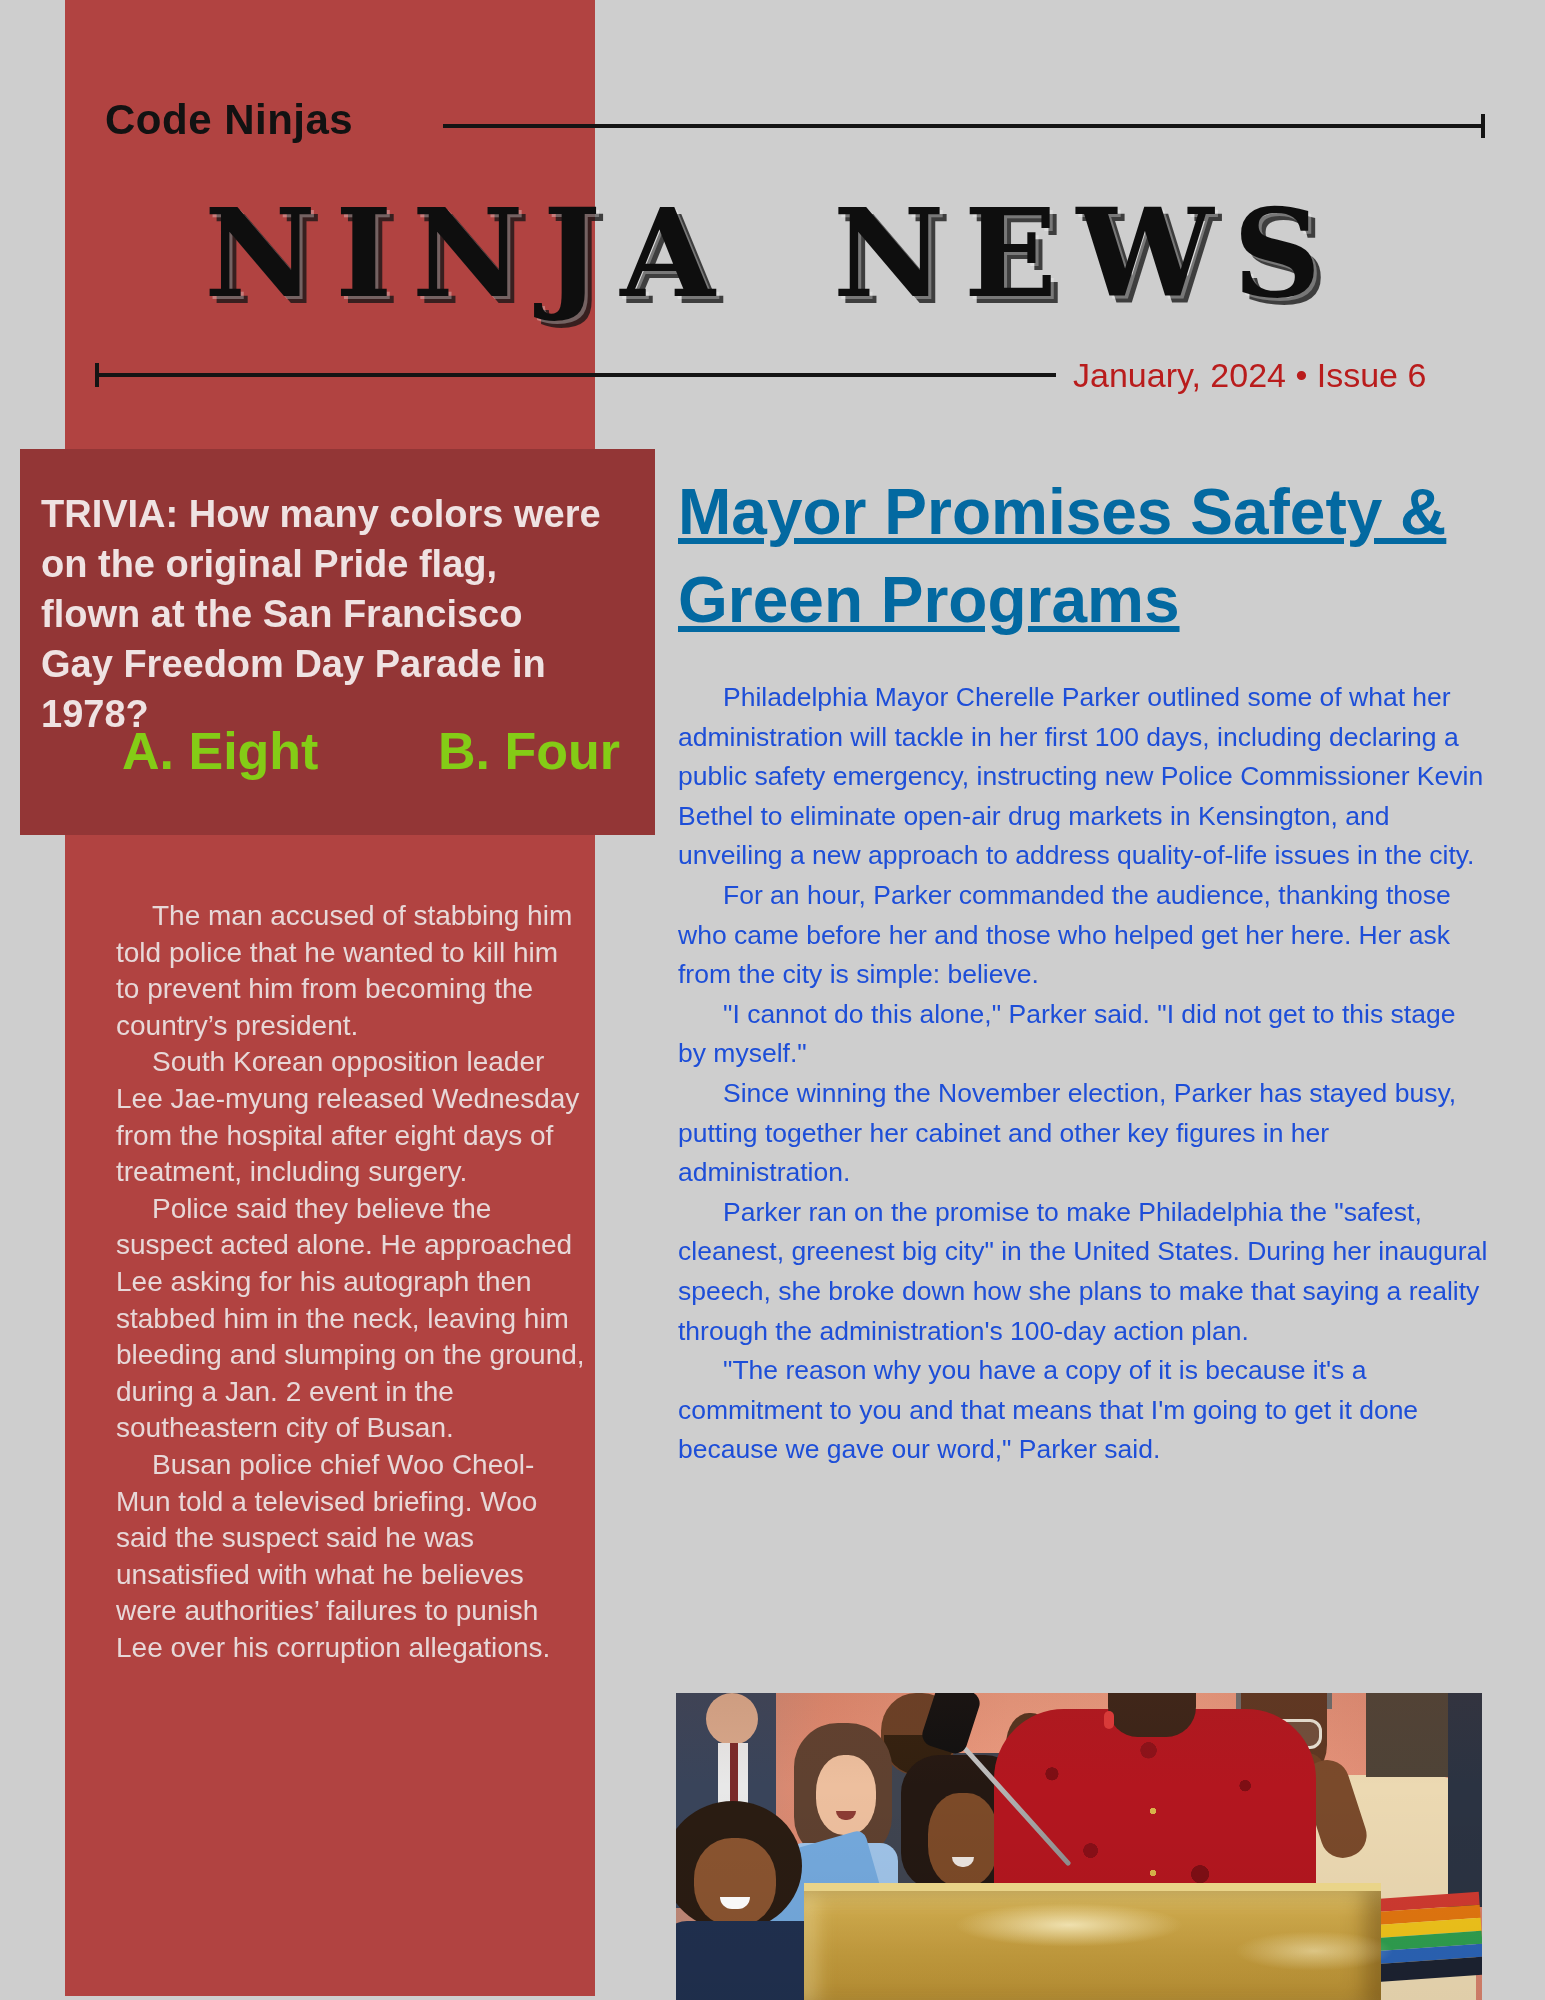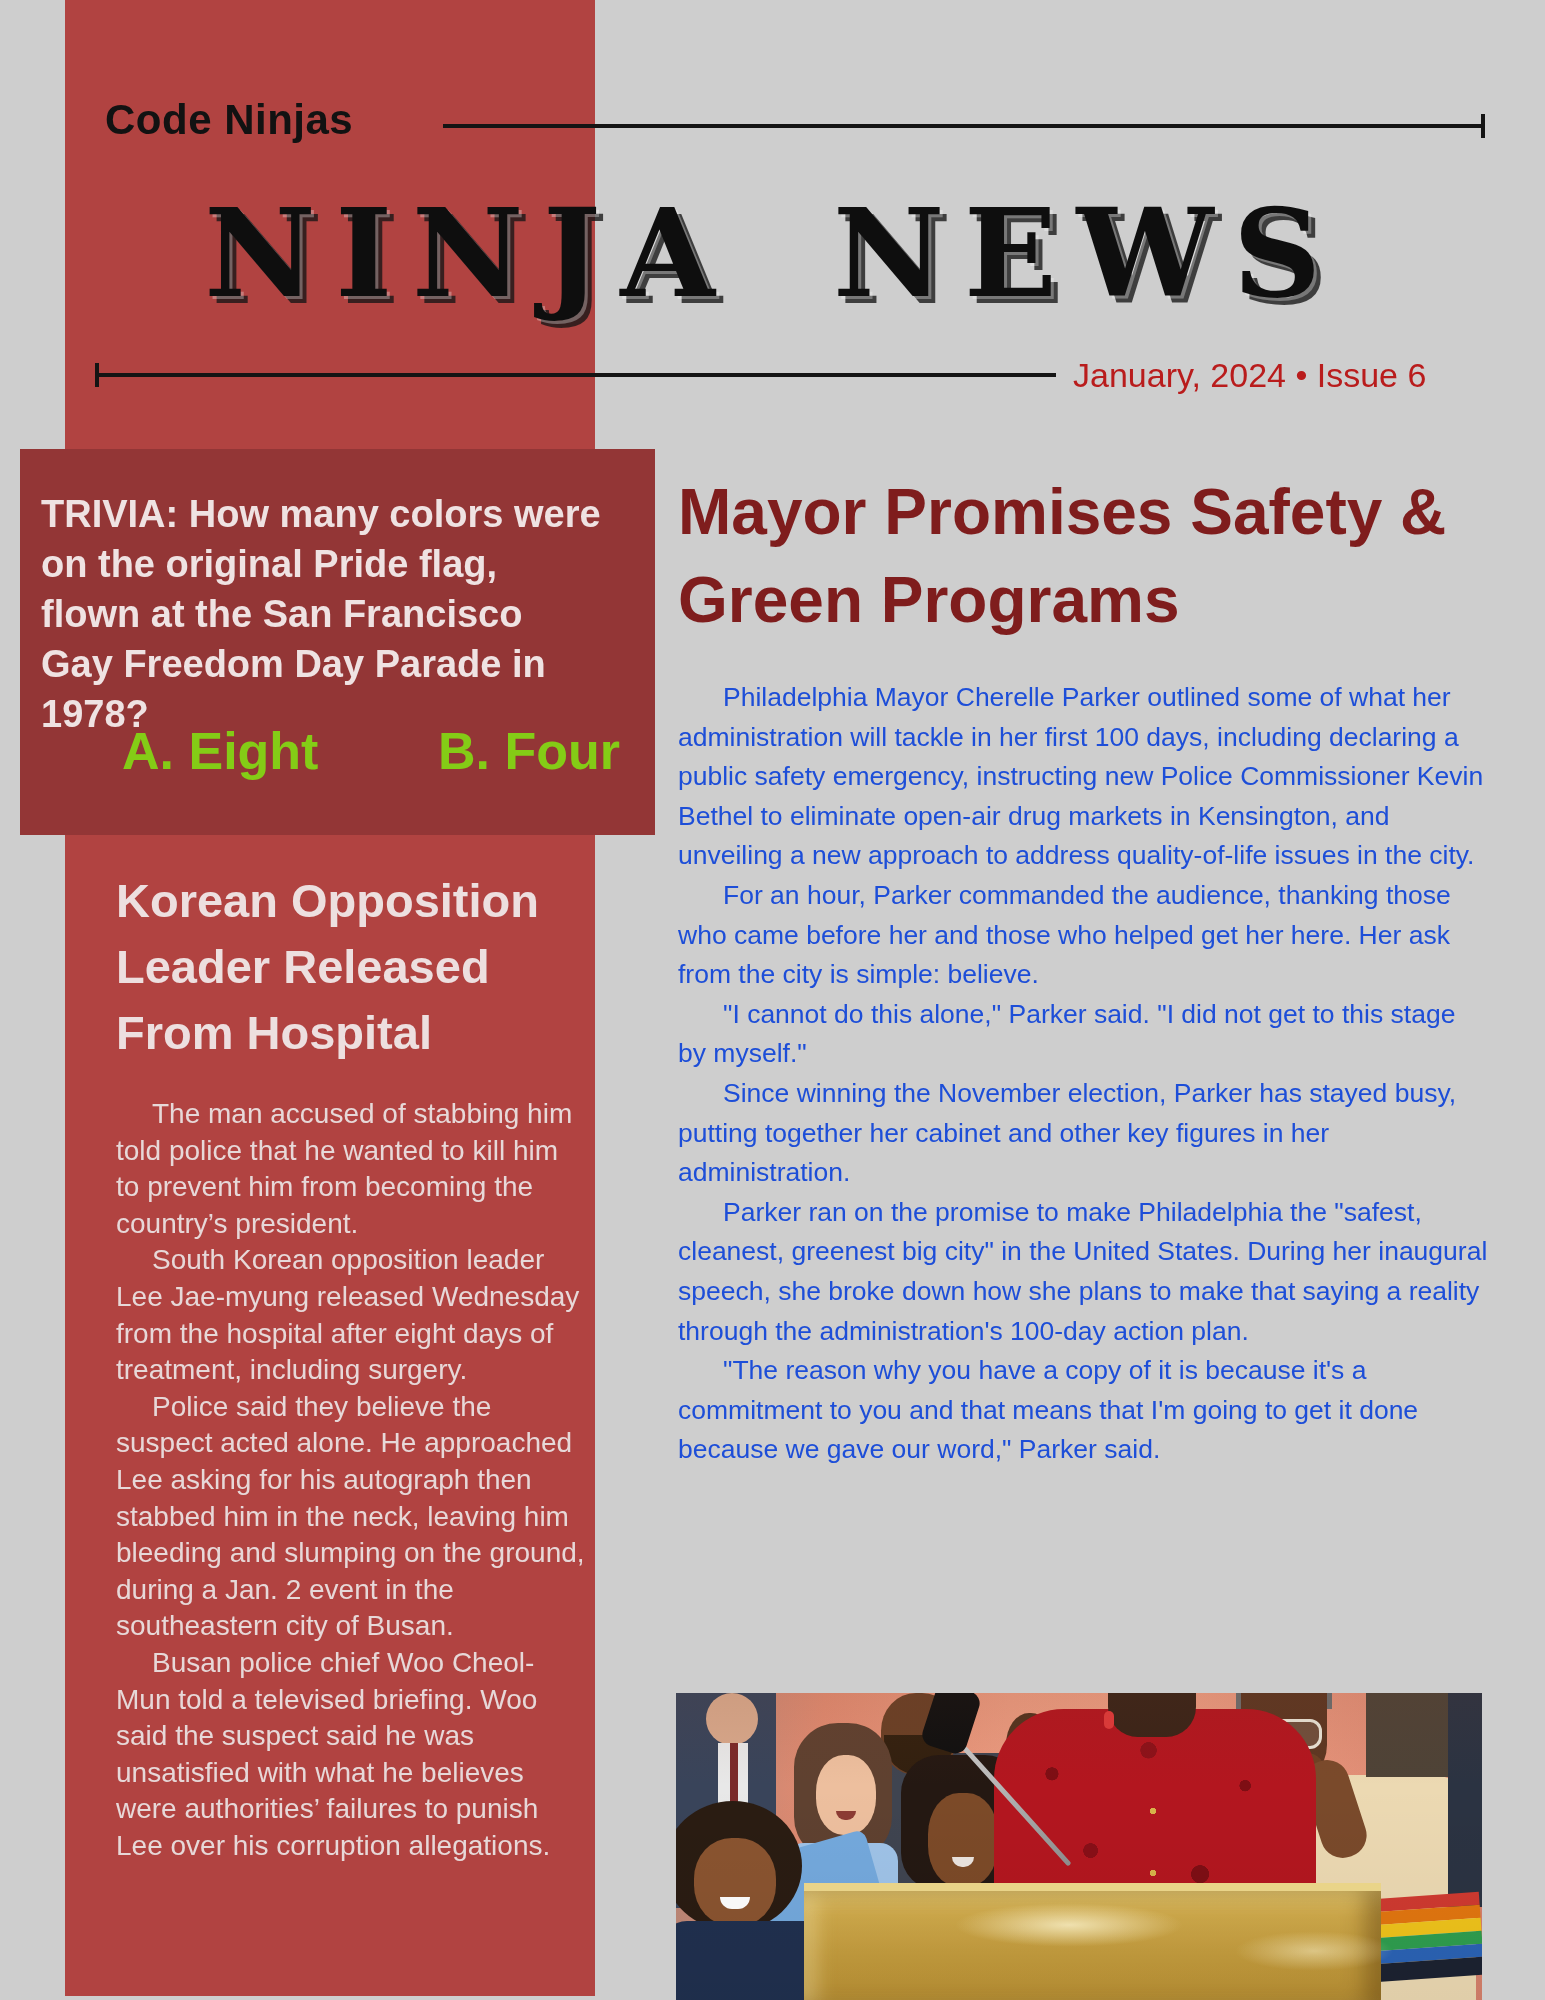--- a/index.html
+++ b/index.html
@@ -33,21 +33,21 @@
   .trivia-option{position:absolute;top:272px;font-size:52px;font-weight:700;color:#84cc16;}
   #opt-a{left:102px;}
   #opt-b{left:418px;}
   
   #left-article{position:absolute;left:116px;top:868px;width:472px;}
   #left-title{font-size:47px;line-height:66px;font-weight:700;color:#eddfdf;margin:0 0 22px 0;}
   #left-body{margin-top:30px;font-size:28px;line-height:36.6px;color:#e7d8d8;}
   #left-body p{margin:0;text-indent:36px;}
   
   #main-article{position:absolute;left:678px;top:468px;width:812px;}
-  #main-title{width:800px;font-size:64px;line-height:88px;font-weight:700;color:#7f1d1d;margin:0 0 28px 0;}
+  #main-title{width:800px;font-size:64px;line-height:88px;font-weight:700;color:#0369a1;margin:0 0 28px 0;text-decoration:underline;}
   #main-body{margin-top:34px;font-size:26.5px;line-height:39.6px;color:#1d4ed8;}
   #main-body p{margin:0;text-indent:45px;}
   
   #photo{position:absolute;left:676px;top:1693px;width:806px;height:307px;overflow:hidden;background:#e08a70;}
   #photo *{position:absolute;}
   .ph-bg{inset:0;background:linear-gradient(95deg,#b98778 0%,#e08a70 18%,#ea9a7f 40%,#ec9d82 60%,#e18e76 85%,#d5806b 100%);}
   .suit-man-l{left:-8px;top:-5px;width:108px;height:220px;background:#39445a;}
   .suit-man-l .head{left:38px;top:5px;width:52px;height:52px;border-radius:50%;background:#d8a88b;}
   .suit-man-l .shirt{left:50px;top:55px;width:30px;height:70px;background:#e8e8e8;}
   .suit-man-l .tie{left:62px;top:55px;width:8px;height:66px;background:#7a2a2a;}
@@ -133,21 +133,20 @@
     <div id="trivia-question">TRIVIA: How many colors were
 on the original Pride flag,
 flown at the San Francisco
 Gay Freedom Day Parade in
 1978?</div>
     <div class="trivia-option" id="opt-a">A. Eight</div>
     <div class="trivia-option" id="opt-b">B. Four</div>
   </div>
 
   <div id="left-article">
-    <h2 id="left-title">Korean Opposition Leader Released From Hospital</h2>
     <div id="left-body">
       <p>The man accused of stabbing him told police that he wanted to kill him to prevent him from becoming the country’s president.</p>
       <p>South Korean opposition leader Lee Jae-myung released Wednesday from the hospital after eight days of treatment, including surgery.</p>
       <p>Police said they believe the suspect acted alone. He approached Lee asking for his autograph then stabbed him in the neck, leaving him bleeding and slumping on the ground, during a Jan. 2 event in the southeastern city of Busan.</p>
       <p>Busan police chief Woo Cheol-Mun told a televised briefing. Woo said the suspect said he was unsatisfied with what he believes were authorities’ failures to punish Lee over his corruption allegations.</p>
     </div>
   </div>
 
   <div id="main-article">
     <h1 id="main-title">Mayor Promises Safety &amp; Green Programs</h1>

